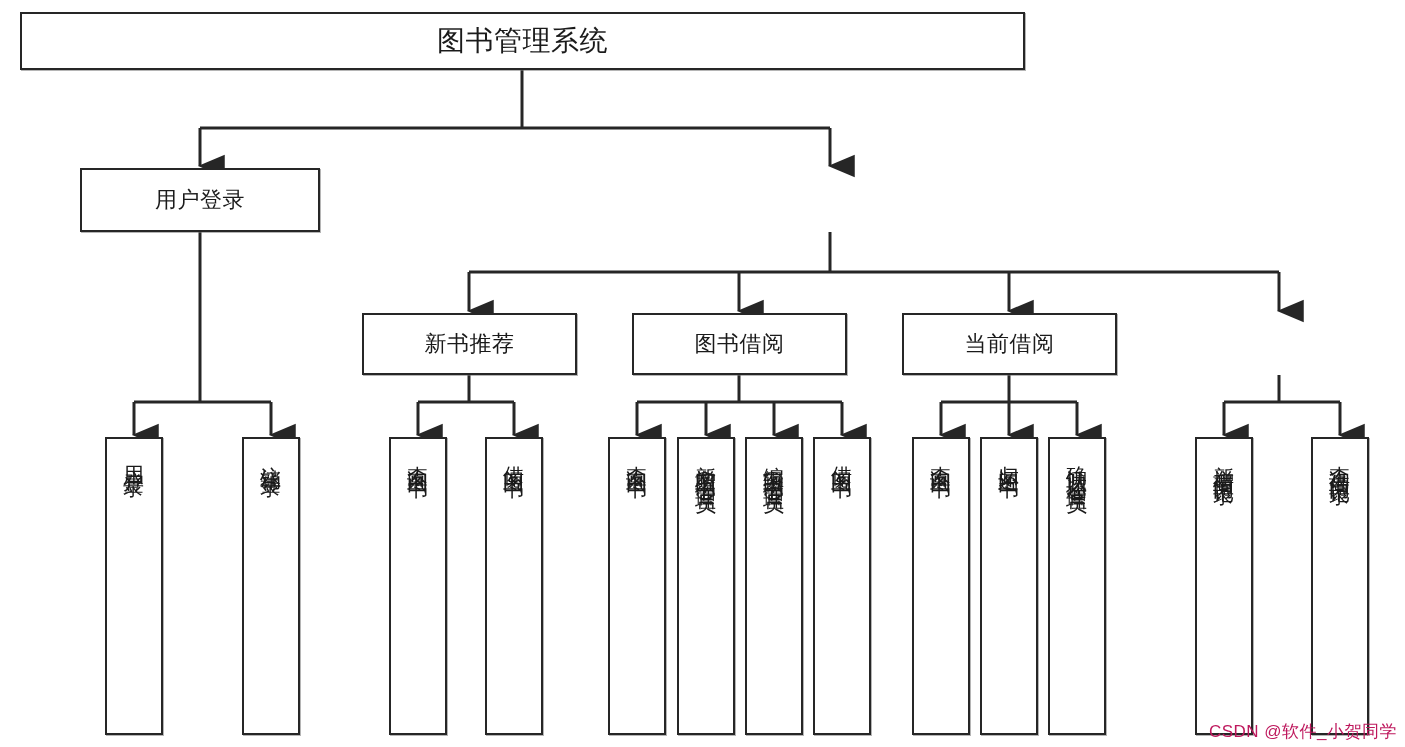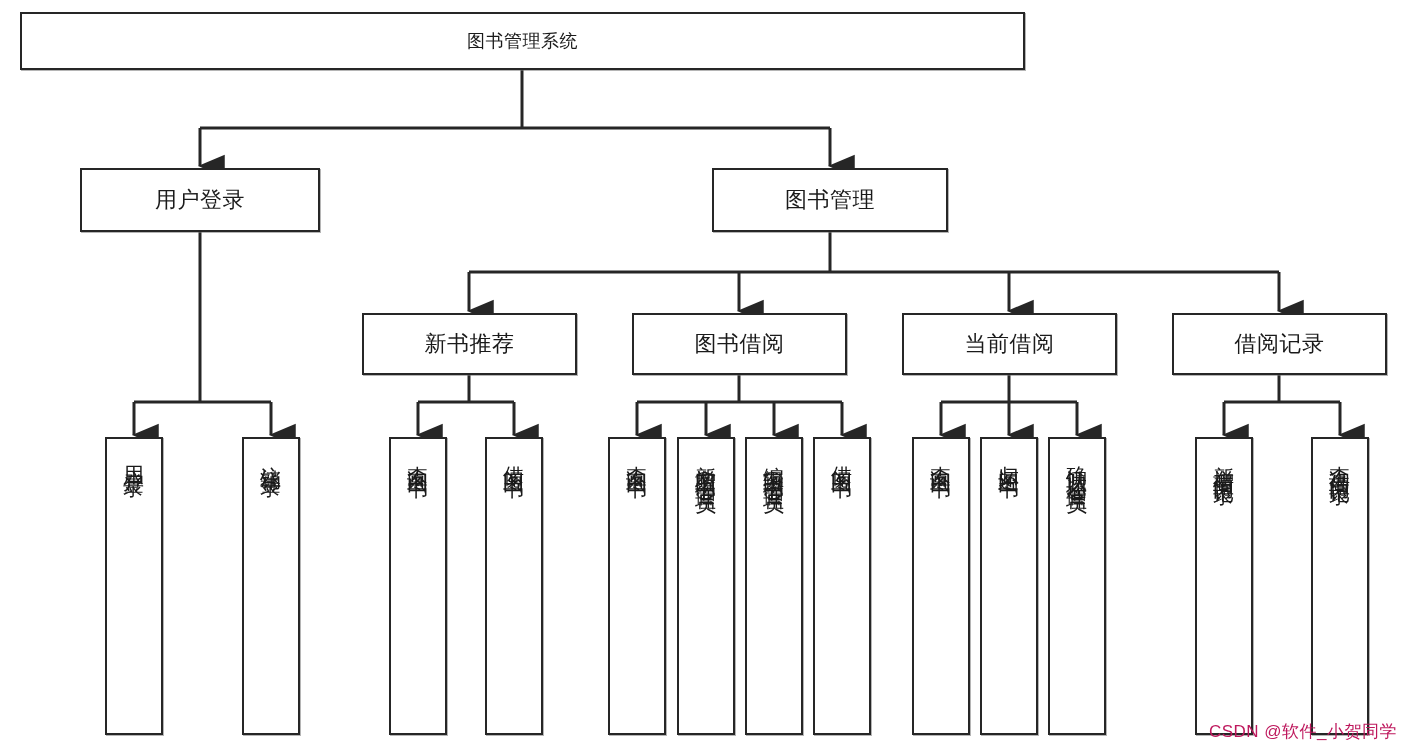--- a/index.html
+++ b/index.html
@@ -42,21 +42,21 @@
     text-align: center;
     line-height: 1.12;
     white-space: pre;
   }
   
   .node.horiz .node-label {
     font-size: 22px;
     letter-spacing: 0.5px;
   }
   .node.root .node-label {
-    font-size: 18px;
+    font-size: 28px;
   }
   
   .node.vert {
     align-items: flex-start;
     justify-content: center;
     padding-top: 10px;
   }
   .node.vert .node-label {
     writing-mode: vertical-rl;
     text-orientation: upright;
@@ -132,36 +132,30 @@
     </g>
   </svg>
 
   <div class="node horiz root" style="left:20px; top:12px; width:1005px; height:58px;">
     <span class="node-label">图书管理系统</span>
   </div>
 
   <div class="node horiz" style="left:80px; top:168px; width:240px; height:64px;">
     <span class="node-label">用户登录</span>
   </div>
-  <div class="node horiz" style="left:712px; top:168px; width:236px; height:64px;">
-    <span class="node-label">图书管理</span>
-  </div>
 
   <div class="node horiz" style="left:362px; top:313px; width:215px; height:62px;font-family:Liberation Serif, serif;">
     <span class="node-label">新书推荐</span>
   </div>
   <div class="node horiz" style="left:632px; top:313px; width:215px; height:62px;">
     <span class="node-label">图书借阅</span>
   </div>
   <div class="node horiz" style="left:902px; top:313px; width:215px; height:62px;">
     <span class="node-label">当前借阅</span>
   </div>
-  <div class="node horiz" style="left:1172px; top:313px; width:215px; height:62px;">
-    <span class="node-label">借阅记录</span>
-  </div>
 
   <div class="node vert" style="left:105px; top:437px; width:58px; height:298px;">
     <span class="node-label">用户登录</span>
   </div>
   <div class="node vert" style="left:242px; top:437px; width:58px; height:298px;">
     <span class="node-label">注销登录</span>
   </div>
 
   <div class="node vert" style="left:389px; top:437px; width:58px; height:298px;">
     <span class="node-label">查询图书</span>

